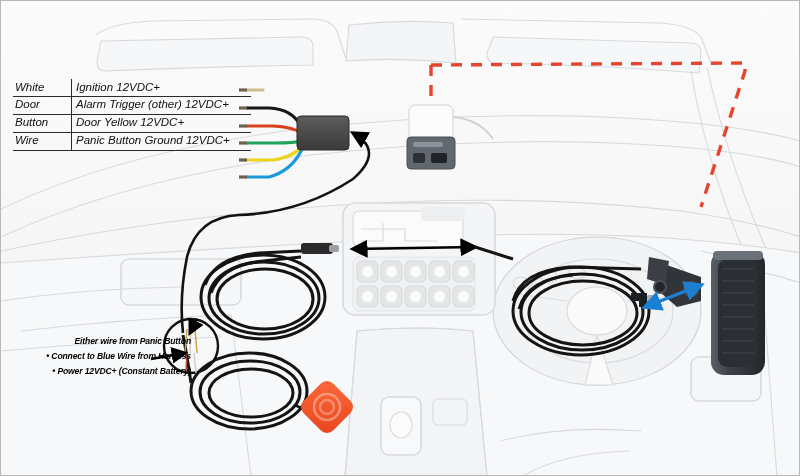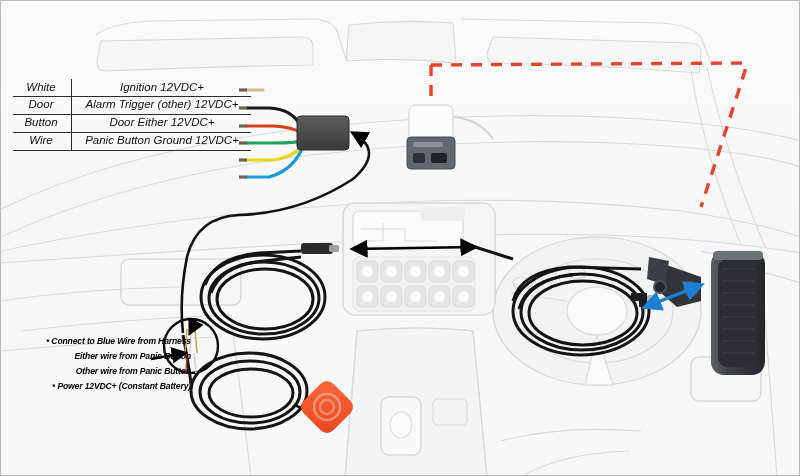--- a/index.html
+++ b/index.html
@@ -8,23 +8,23 @@
   #stage{position:relative;width:800px;height:476px;overflow:hidden;
          background:#fdfdfd;border:1px solid #b9b9b9;box-sizing:border-box;}
   #art{position:absolute;left:0;top:0;width:800px;height:476px;}
   
   .legend{position:absolute;left:12px;top:78px;width:238px;}
   .legend table{border-collapse:collapse;width:100%;}
   .legend td{font-style:italic;font-size:11.5px;color:#101010;
              padding:1.5px 4px 2.5px;border-bottom:1px solid #2b2b2b;
              white-space:nowrap;line-height:1.12;}
   .legend tr:first-child td{border-top:none;}
-  .legend td.c-name{width:52px;text-align:center;border-right:1px solid #2b2b2b;
+  .legend td.c-name{width:52px;text-align:left;border-right:1px solid #2b2b2b;
              padding-left:2px;font-style:italic;}
-  .legend td.c-fn{text-align:center;padding-right:3px;margin-left:23px;}
+  .legend td.c-fn{text-align:left;padding-right:3px;margin-left:23px;}
   
   .notes{position:absolute;left:8px;top:336px;width:182px;
          display:flex;flex-direction:column;gap:5px;}
   .note{font-style:italic;font-weight:bold;font-size:8.6px;color:#000;
         text-align:right;line-height:1.16;letter-spacing:-.15px;}
   .note.bullet::before{content:"\2022\00a0";}
 </style>
 </head>
 <body>
 
@@ -262,30 +262,29 @@
         <tr>
           <td class="c-name">White</td>
           <td class="c-fn">Ignition 12VDC+</td>
         </tr>
         <tr>
           <td class="c-name">Door</td>
           <td class="c-fn">Alarm Trigger (other) 12VDC+</td>
         </tr>
         <tr>
           <td class="c-name">Button</td>
-          <td class="c-fn">Door Either 12VDC+</td>
+          <td class="c-fn">Door Yellow 12VDC+</td>
         </tr>
         <tr>
           <td class="c-name">Wire</td>
           <td class="c-fn">Panic Button Ground 12VDC+</td>
         </tr>
       </tbody>
     </table>
   </div>
 
   <div class="notes">
+    <div class="note">Either wire from Panic Button</div>
     <div class="note bullet">Connect to Blue Wire from Harness</div>
-    <div class="note">Either wire from Panic Button</div>
-    <div class="note">Other wire from Panic Button</div>
     <div class="note bullet">Power  12VDC+ (Constant Battery)</div>
   </div>
 
 </div>
 
 </body></html>

